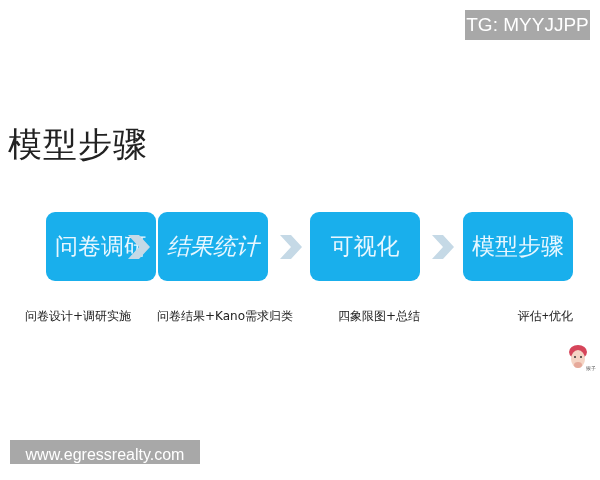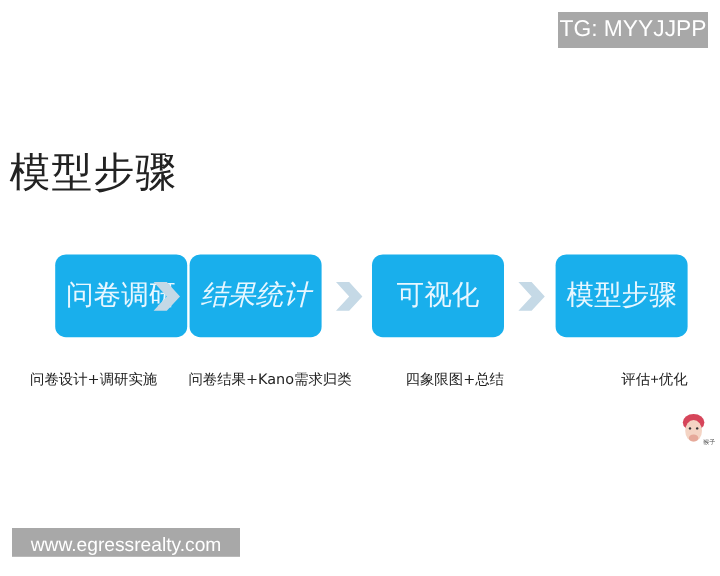--- a/index.html
+++ b/index.html
@@ -44,21 +44,21 @@
 <div class="page-title">模型步骤</div>
 
 <div class="step-box" style="left:2px;margin-left:44px;">问卷调研</div>
 <svg class="arrow" style="left:126px;" viewBox="0 0 26 26">
   <polygon points="2,1 13,1 24,13 13,25 2,25 13,13" fill="#c5d9e6"></polygon>
 </svg>
 <div class="step-box" style="left:158px;font-style:italic;">结果统计</div>
 <svg class="arrow" style="left:278px;" viewBox="0 0 26 26">
   <polygon points="2,1 13,1 24,13 13,25 2,25 13,13" fill="#c5d9e6"></polygon>
 </svg>
-<div class="step-box" style="left:310px;">可视化</div>
+<div class="step-box" style="left:310px;font-family:Liberation Serif, serif;">可视化</div>
 <svg class="arrow" style="left:430px;" viewBox="0 0 26 26">
   <polygon points="2,1 13,1 24,13 13,25 2,25 13,13" fill="#c5d9e6"></polygon>
 </svg>
 <div class="step-box" style="left:463px;">模型步骤</div>
 
 <div class="step-desc" style="left:25px; width:130px; text-align:left;">问卷设计+调研实施</div>
 <div class="step-desc" style="left:143px; width:150px;">问卷结果+Kano需求归类</div>
 <div class="step-desc" style="left:310px; width:110px;">四象限图+总结</div>
 <div class="step-desc" style="left:463px; width:110px;font-family:Liberation Mono, monospace;">评估+优化</div>
 

